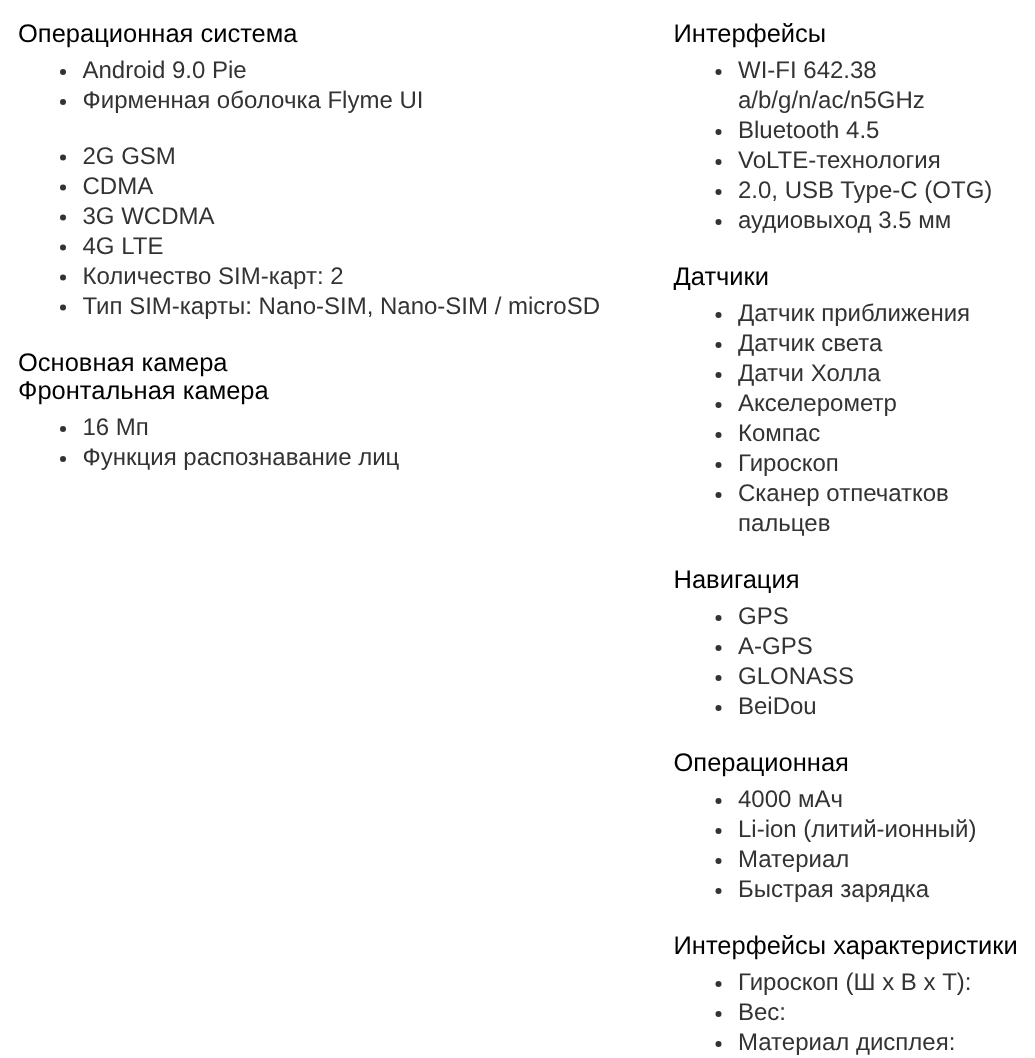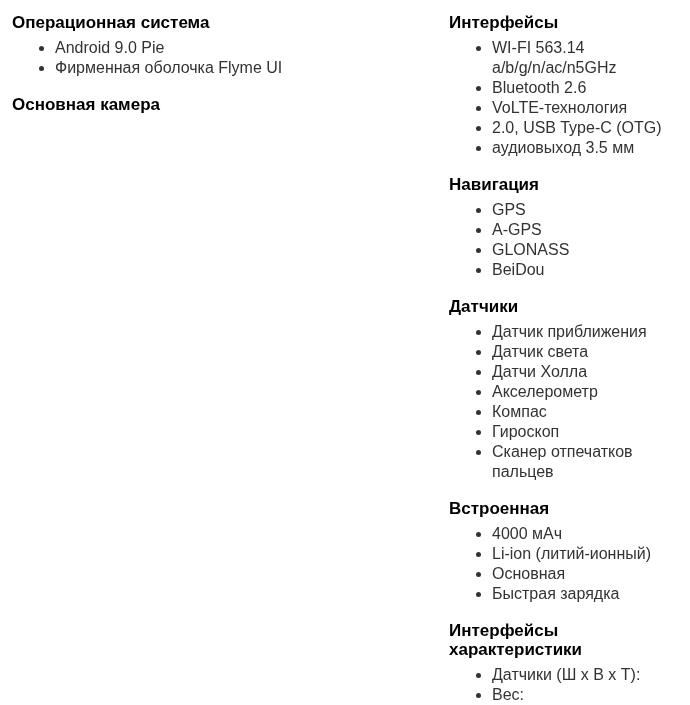--- a/index.html
+++ b/index.html
@@ -30,21 +30,21 @@
     min-width: 0;
   }
   .spec-section {
     margin: 0;
   }
   .section-title {
     margin: 0;
     font-family: "Liberation Sans", sans-serif;
     font-size: 17px;
     line-height: 19px;
-    font-weight: 700;
+    font-weight: 400;
     color: #000000;
   }
   .spec-list {
     margin: 6px 0 17px 0;
     padding: 0 0 0 43px;
     list-style: disc outside;
   }
   .spec-list li {
     font-size: 16px;
     line-height: 20px;
@@ -57,70 +57,85 @@
 <main class="spec-page">
   <div class="col col-left">
       <section class="spec-section">
         <h3 class="section-title">Операционная система</h3>
         <ul class="spec-list">
           <li>Android 9.0 Pie</li>
           <li>Фирменная оболочка Flyme UI</li>
         </ul>
       </section>
       <section class="spec-section">
+        <ul class="spec-list">
+          <li>2G GSM</li>
+          <li>CDMA</li>
+          <li>3G WCDMA</li>
+          <li>4G LTE</li>
+          <li>Количество SIM-карт: 2</li>
+          <li>Тип SIM-карты: Nano-SIM, Nano-SIM / microSD</li>
+        </ul>
       </section>
       <section class="spec-section">
       </section>
       <section class="spec-section">
         <h3 class="section-title">Основная камера</h3>
       </section>
+      <section class="spec-section">
+        <h3 class="section-title">Фронтальная камера</h3>
+        <ul class="spec-list">
+          <li>16 Мп</li>
+          <li>Функция распознавание лиц</li>
+        </ul>
+      </section>
     </div>
   <div class="col col-right">
       <section class="spec-section">
         <h3 class="section-title">Интерфейсы</h3>
         <ul class="spec-list">
-          <li>WI-FI 563.14 a/b/g/n/ac/n5GHz</li>
-          <li>Bluetooth 2.6</li>
+          <li>WI-FI 642.38 a/b/g/n/ac/n5GHz</li>
+          <li>Bluetooth 4.5</li>
           <li>VoLTE-технология</li>
           <li>2.0, USB Type-C (OTG)</li>
           <li>аудиовыход 3.5 мм</li>
-        </ul>
-      </section>
-      <section class="spec-section">
-        <h3 class="section-title">Навигация</h3>
-        <ul class="spec-list">
-          <li>GPS</li>
-          <li>A-GPS</li>
-          <li>GLONASS</li>
-          <li>BeiDou</li>
         </ul>
       </section>
       <section class="spec-section">
         <h3 class="section-title">Датчики</h3>
         <ul class="spec-list">
           <li>Датчик приближения</li>
           <li>Датчик света</li>
           <li>Датчи Холла</li>
           <li>Акселерометр</li>
           <li>Компас</li>
           <li>Гироскоп</li>
           <li>Сканер отпечатков пальцев</li>
         </ul>
       </section>
       <section class="spec-section">
-        <h3 class="section-title">Встроенная</h3>
+        <h3 class="section-title">Навигация</h3>
+        <ul class="spec-list">
+          <li>GPS</li>
+          <li>A-GPS</li>
+          <li>GLONASS</li>
+          <li>BeiDou</li>
+        </ul>
+      </section>
+      <section class="spec-section">
+        <h3 class="section-title">Операционная</h3>
         <ul class="spec-list">
           <li>4000 мАч</li>
           <li>Li-ion (литий-ионный)</li>
-          <li>Основная</li>
+          <li>Материал</li>
           <li>Быстрая зарядка</li>
         </ul>
       </section>
       <section class="spec-section">
         <h3 class="section-title">Интерфейсы характеристики</h3>
         <ul class="spec-list">
-          <li>Датчики (Ш x В x Т):</li>
+          <li>Гироскоп (Ш x В x Т):</li>
           <li>Вес:</li>
           <li>Материал дисплея: металл</li>
         </ul>
       </section>
     </div>
 </main>
 
 </body></html>

